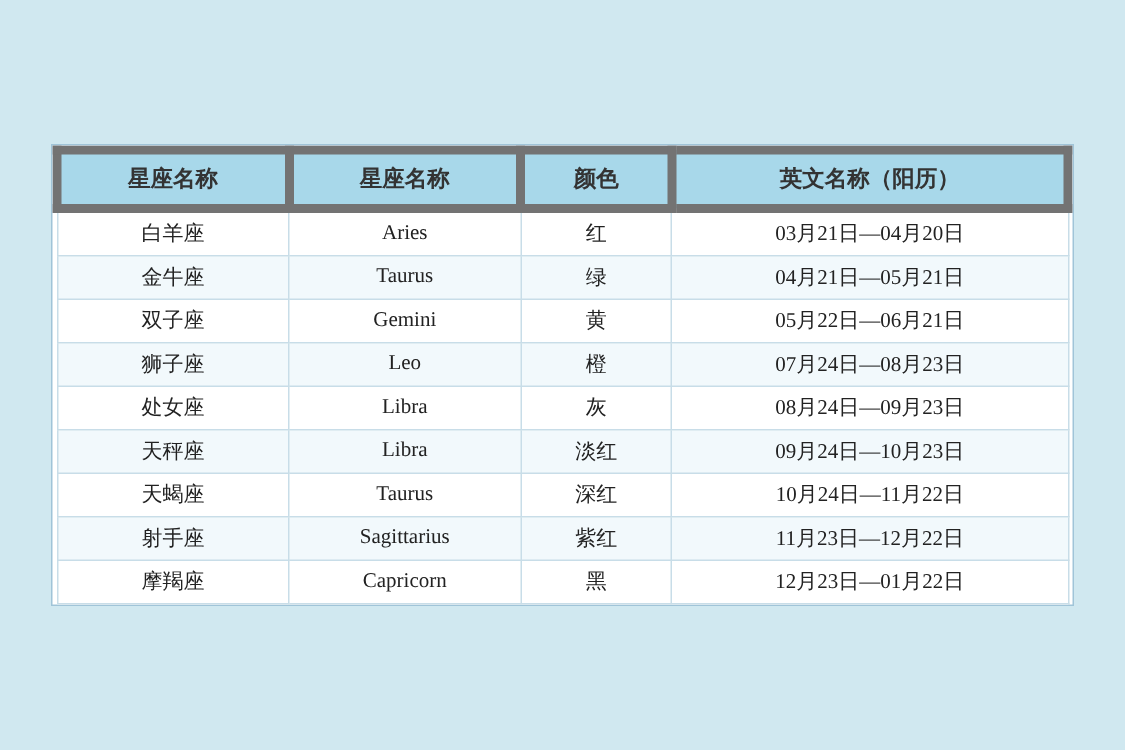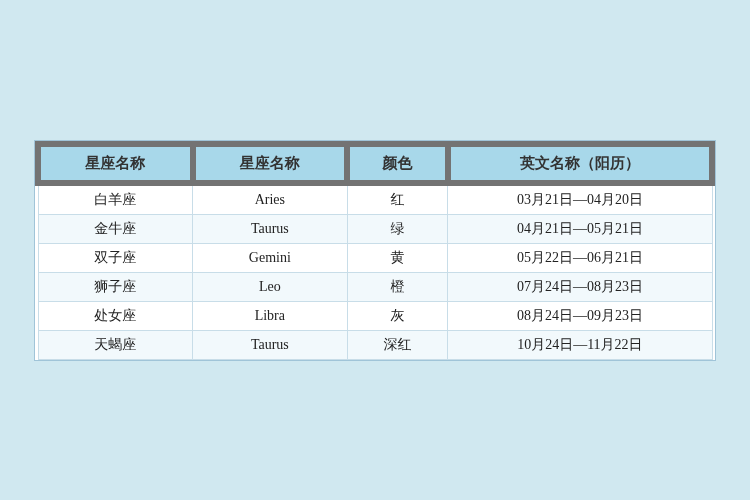--- a/index.html
+++ b/index.html
@@ -86,20 +86,38 @@
           <td>橙</td>
           <td>07月24日—08月23日</td>
         </tr>
         <tr>
           <td>处女座</td>
           <td>Libra</td>
           <td>灰</td>
           <td>08月24日—09月23日</td>
         </tr>
         <tr>
+          <td>天秤座</td>
+          <td>Libra</td>
+          <td>淡红</td>
+          <td>09月24日—10月23日</td>
+        </tr>
+        <tr>
           <td>天蝎座</td>
           <td>Taurus</td>
           <td>深红</td>
           <td>10月24日—11月22日</td>
+        </tr>
+        <tr>
+          <td>射手座</td>
+          <td>Sagittarius</td>
+          <td>紫红</td>
+          <td>11月23日—12月22日</td>
+        </tr>
+        <tr>
+          <td>摩羯座</td>
+          <td>Capricorn</td>
+          <td>黑</td>
+          <td>12月23日—01月22日</td>
         </tr>
       </tbody>
   </table>
 </div>
 
 </body></html>

